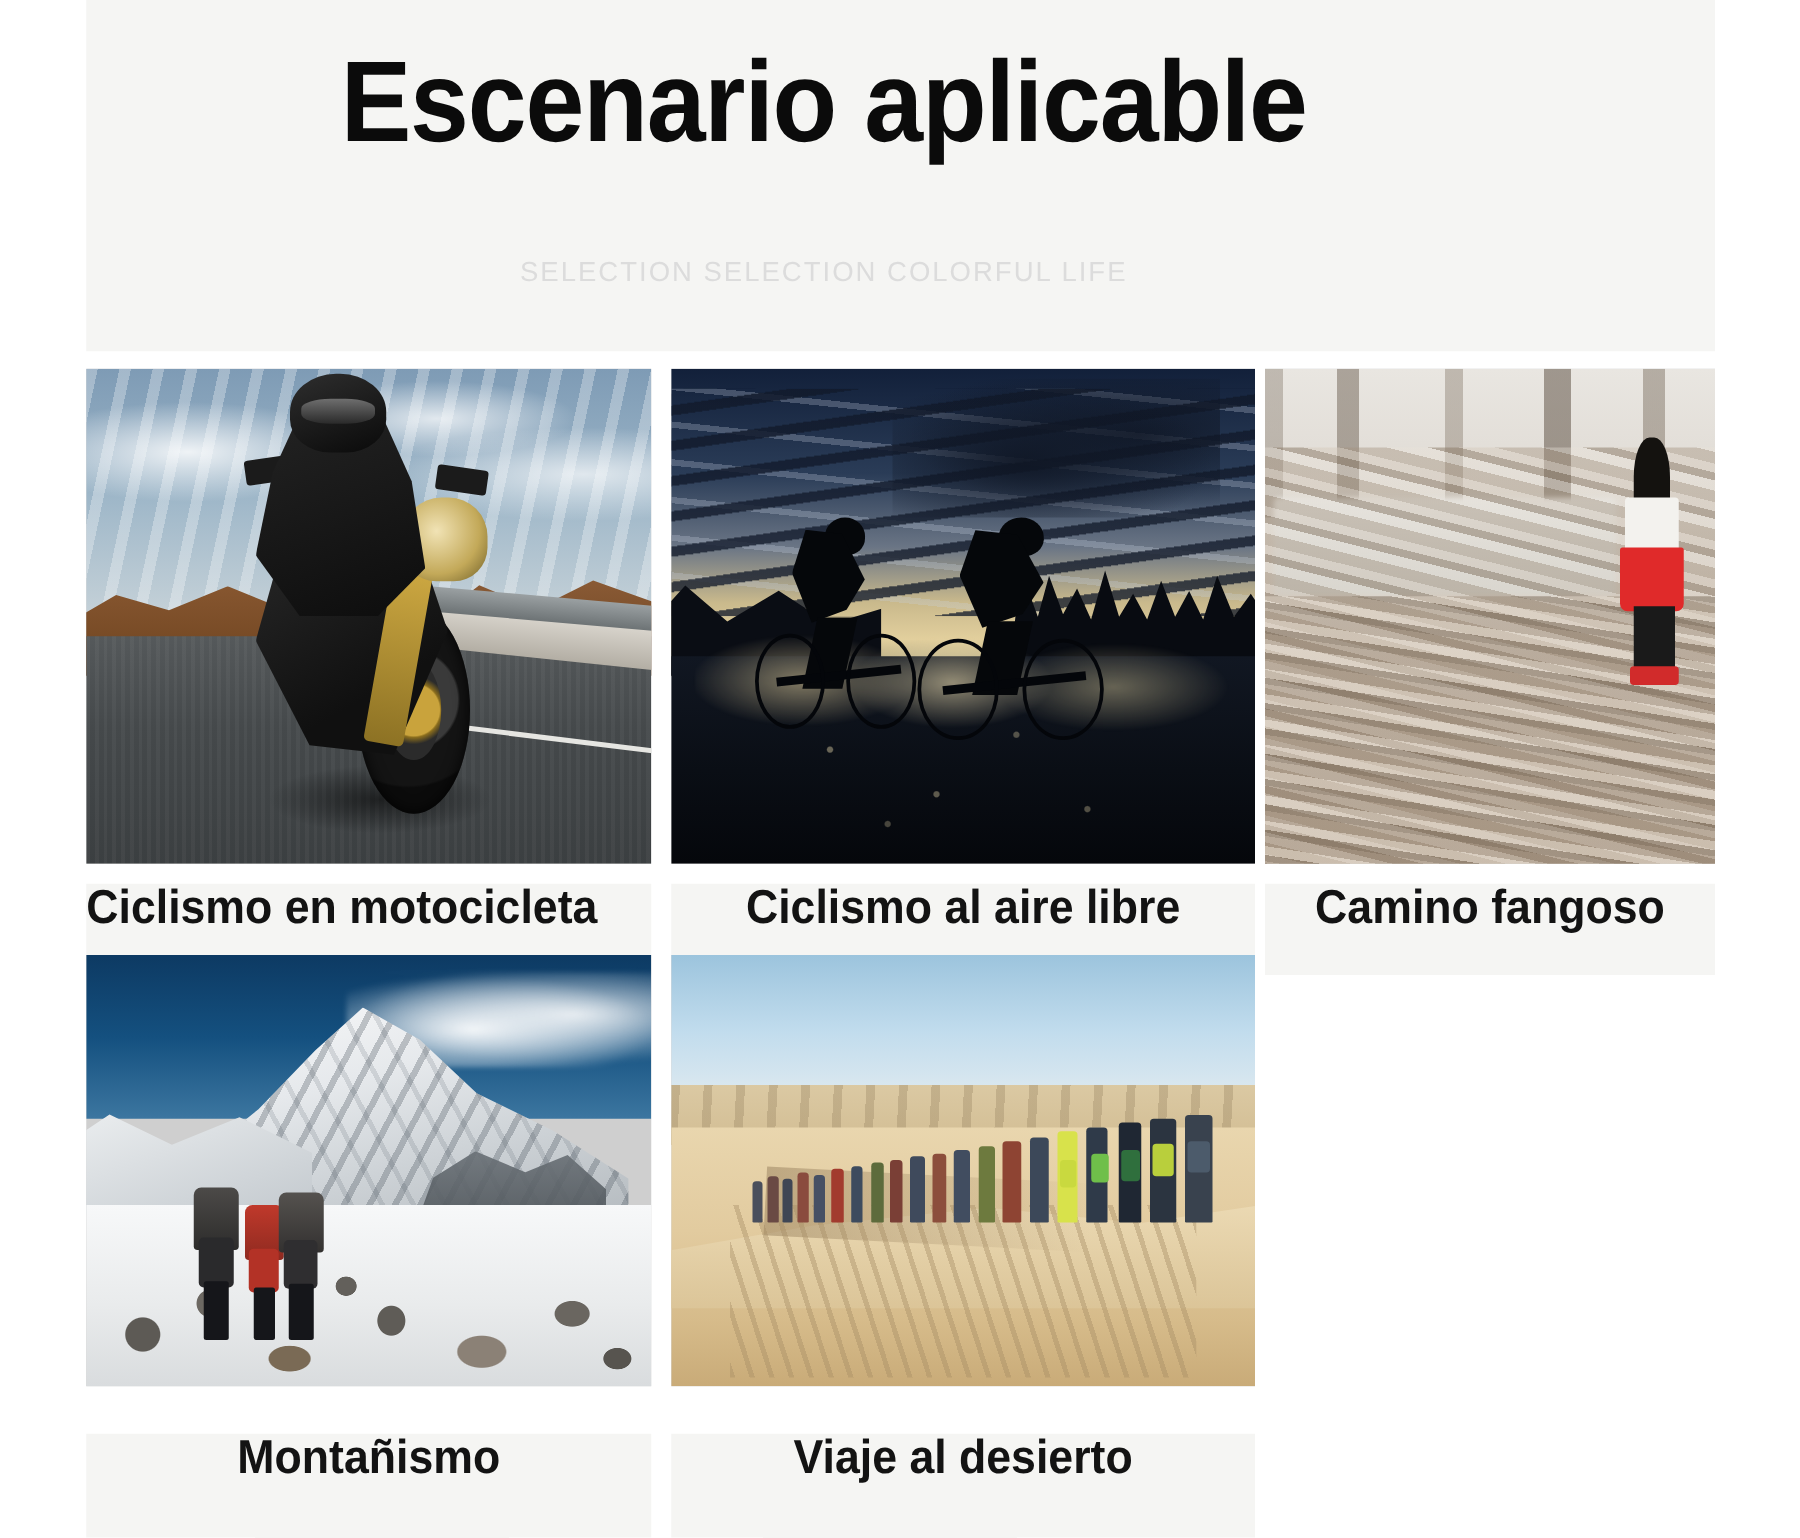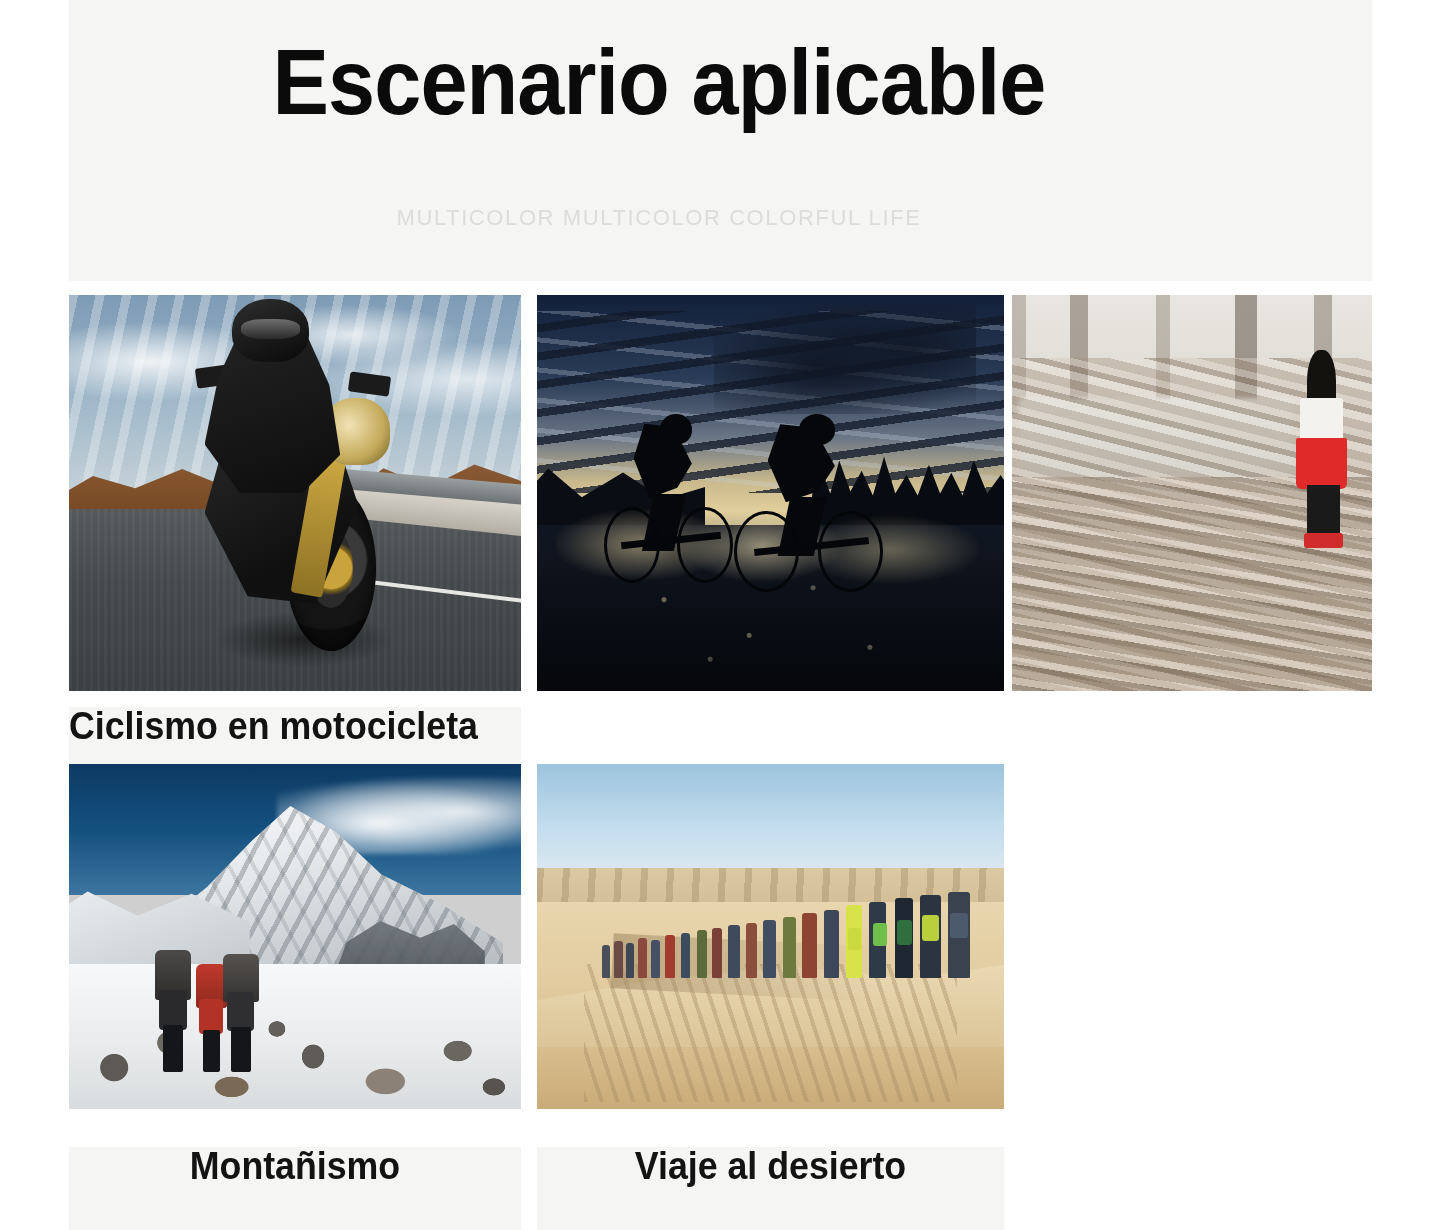--- a/index.html
+++ b/index.html
@@ -582,21 +582,21 @@
     filter: blur(1px);
   }
 </style>
 </head>
 <body>
 
 <div class="page">
 
   <div class="header">
     <div class="header-title">Escenario aplicable</div>
-    <div class="header-subtitle">MULTICOLOR MULTICOLOR  COLORFUL LIFE</div>
+    <div class="header-subtitle">SELECTION SELECTION  COLORFUL LIFE</div>
   </div>
 
   <div class="grid">
 
     <div class="row row-1">
 
       <div class="cell col-1">
         <div class="photo">
           <div class="layer moto-sky"></div>
           <div class="layer moto-hillL"></div>
@@ -641,34 +641,40 @@
           </div>
           <div class="layer rider-b">
             <span class="head"></span>
             <span class="torso"></span>
             <span class="leg"></span>
             <span class="bar"></span>
             <span class="wheel w1"></span>
             <span class="wheel w2"></span>
           </div>
         </div>
+        <div class="caption-band">
+          <div class="caption">Ciclismo al aire libre</div>
+        </div>
       </div>
 
       <div class="cell col-3">
         <div class="photo">
           <div class="layer mud-bg"></div>
           <div class="layer mud-trees"></div>
           <div class="layer mud-water"></div>
           <div class="layer mud-ruts"></div>
           <div class="layer mud-ruts2"></div>
           <div class="layer mud-girl-top"></div>
           <div class="layer mud-girl-shirt"></div>
           <div class="layer mud-girl-skirt"></div>
           <div class="layer mud-girl-legs"></div>
           <div class="layer mud-girl-shoes"></div>
+        </div>
+        <div class="caption-band">
+          <div class="caption">Camino fangoso</div>
         </div>
       </div>
     </div>
 
     <div class="row row-2">
 
       <div class="cell col-2">
         <div class="photo">
           <div class="layer des-sky"></div>
           <div class="layer des-far"></div>

